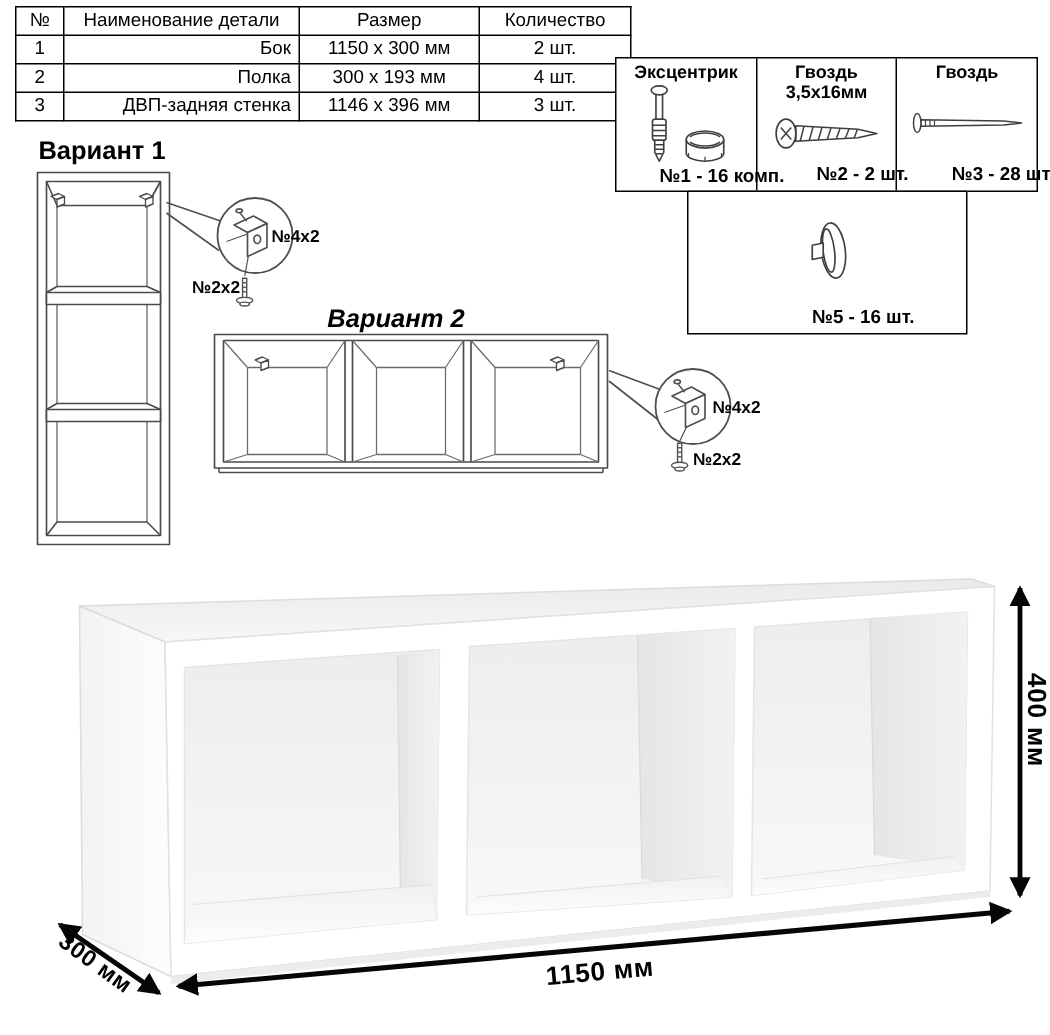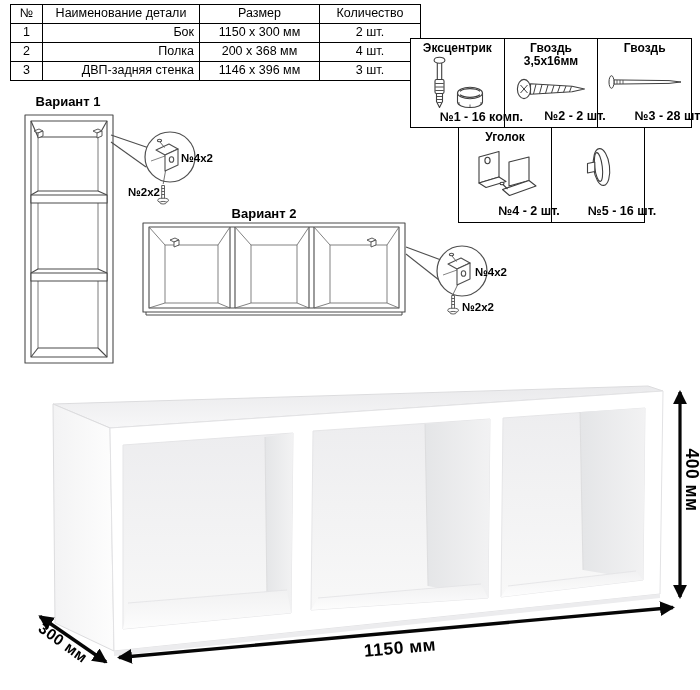--- a/index.html
+++ b/index.html
@@ -23,21 +23,21 @@
   .hwcell{flex:1;display:flex;flex-direction:column;align-items:center;
           justify-content:space-between;padding:3px 2px 4px;border-left:1.5px solid #000;min-width:0;}
   .hwcell:first-child{border-left:none;}
   .hwtitle{font-weight:bold;font-size:12px;text-align:center;white-space:pre-line;line-height:1.12;}
   .hwlabel{font-weight:bold;font-size:12.5px;white-space:nowrap;padding-left:48px;}
   .iconrow{display:flex;align-items:flex-end;gap:5px;flex:1;padding-top:1px;}
   .iconmid{display:flex;align-items:center;flex:1;}
 
   
   .lbl{position:absolute;transform:translate(-50%,-50%);white-space:nowrap;font-weight:bold;}
-  .variant-title{font-size:13px;}
+  .variant-title{font-size:17px;}
   .callout-lbl{font-size:11.5px;}
   .dim{font-size:17.5px;letter-spacing:.5px;}
   .dim300{font-size:15.5px;}
 </style>
 </head>
 <body>
 
 <div class="sheet">
 
   <table class="parts">
@@ -52,21 +52,21 @@
     <tbody>
       <tr>
         <td>1</td>
         <td class="name">Бок</td>
         <td>1150 x 300 мм</td>
         <td>2 шт.</td>
       </tr>
       <tr>
         <td>2</td>
         <td class="name">Полка</td>
-        <td>200 x 368 мм</td>
+        <td>300 x 193 мм</td>
         <td>4 шт.</td>
       </tr>
       <tr>
         <td>3</td>
         <td class="name">ДВП-задняя стенка</td>
         <td>1146 x 396 мм</td>
         <td>3 шт.</td>
       </tr>
     </tbody>
   </table>
@@ -146,37 +146,20 @@
             <line x1="13" y1="6" x2="13" y2="10"></line>
             <line x1="16" y1="6.1" x2="16" y2="9.9"></line>
           </g>
         </svg>
       </div>
       <div class="hwlabel">№3 - 28 шт.</div>
     </div>
   </div>
 
   <div class="hwbox hwrow2">
-    <div class="hwcell">
-      <div class="hwtitle">Уголок</div>
-      <div class="iconmid">
-        <svg width="64" height="50" viewBox="0 0 64 50">
-          <g fill="#fff" stroke="#3f3f3f" stroke-width="1.1" stroke-linejoin="round">
-            <path d="M6,8 L26,2.5 L26,28 L6,34 Z"></path>
-            <path d="M6,34 L26,28 L33,32.5 L13,38.5 Z"></path>
-            <ellipse cx="14.5" cy="11.5" rx="2.6" ry="3.2"></ellipse>
-            <path d="M36,13 L56,8 L56,31.5 L36,37 Z"></path>
-            <path d="M29.5,40.5 L56,31.5 L63,37 L36.5,46.5 Z"></path>
-            <ellipse cx="29" cy="34.5" rx="2" ry="1.3"></ellipse>
-            <line x1="30" y1="35.5" x2="34.5" y2="40"></line>
-          </g>
-        </svg>
-      </div>
-      <div class="hwlabel">№4 - 2 шт.</div>
-    </div>
 
     <div class="hwcell">
       <div class="iconmid">
         <svg width="32" height="46" viewBox="0 0 32 46">
           <g fill="#fff" stroke="#3f3f3f" stroke-width="1.1" stroke-linejoin="round">
             <ellipse cx="19.5" cy="23" rx="8" ry="18.5" transform="rotate(-7 19.5 23)"></ellipse>
             <ellipse cx="16.5" cy="23" rx="3.8" ry="14.5" transform="rotate(-7 16.5 23)"></ellipse>
             <path d="M5.5,19.5 L12.8,18 L12.8,27.5 L5.5,29 Z"></path>
           </g>
         </svg>
@@ -366,21 +349,21 @@
     </g>
 
     <g stroke="#060606" fill="none" stroke-linecap="butt">
       <path d="M680,392 L680,597" stroke-width="3.2" marker-start="url(#ah)" marker-end="url(#ah)"></path>
       <path d="M119,657.5 L673,607.5" stroke-width="3.4" marker-start="url(#ah)" marker-end="url(#ah)"></path>
       <path d="M40,616.5 L106,662" stroke-width="3.4" marker-start="url(#ah)" marker-end="url(#ah)"></path>
     </g>
   </svg>
 
   <div class="lbl variant-title" style="left:68px;top:101px;">Вариант 1</div>
-  <div class="lbl variant-title" style="left:264px;top:213px;">Вариант 2</div>
+  <div class="lbl variant-title" style="left:264px;top:213px;font-style:italic;">Вариант 2</div>
 
   <div class="lbl callout-lbl" style="left:197px;top:158px;">№4x2</div>
   <div class="lbl callout-lbl" style="left:144px;top:192px;">№2x2</div>
   <div class="lbl callout-lbl" style="left:491px;top:272px;">№4x2</div>
   <div class="lbl callout-lbl" style="left:478px;top:307px;">№2x2</div>
 
   <div class="lbl dim" style="left:400px;top:648px;transform:translate(-50%,-50%) rotate(-5.2deg);">1150 мм</div>
   <div class="lbl dim" style="left:691px;top:480px;transform:translate(-50%,-50%) rotate(90deg);">400 мм</div>
   <div class="lbl dim dim300" style="left:63px;top:643px;transform:translate(-50%,-50%) rotate(36deg);">300 мм</div>
 

